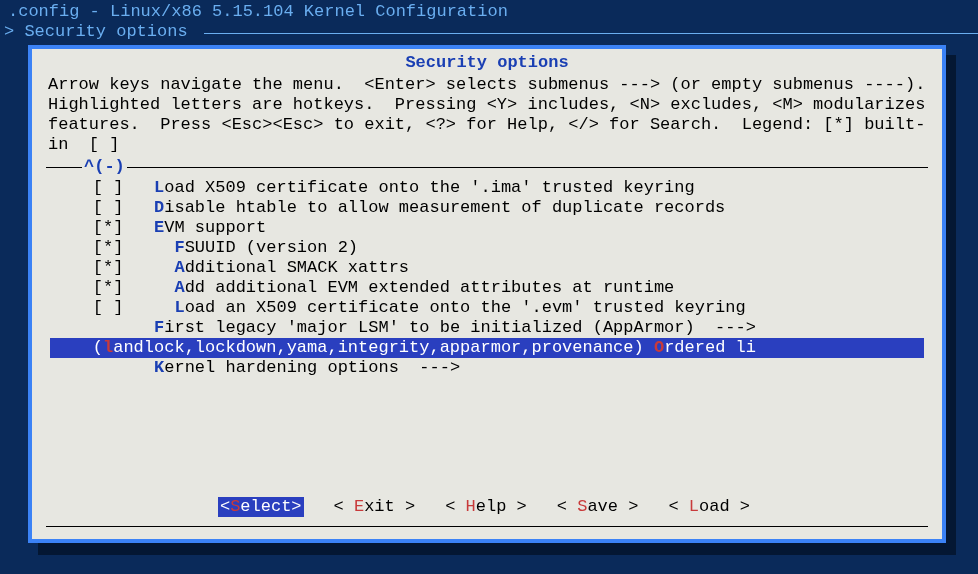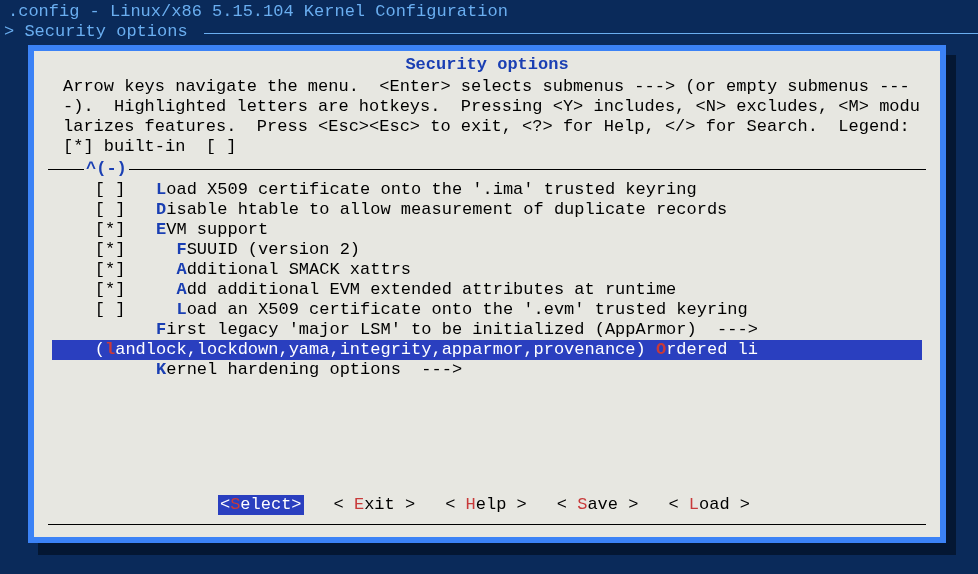--- a/index.html
+++ b/index.html
@@ -38,31 +38,31 @@
     position: absolute;
     top: 55px; left: 38px;
     width: 918px; height: 500px;
     background: #041733;
   }
   .dialog {
     position: absolute;
     top: 45px; left: 28px;
     width: 918px; height: 498px;
     background: #e7e7e1;
-    border: 6px solid #3b82f6;
+    border: 4px solid #3b82f6;
     color: #000;
   }
   .title {
     text-align: center;
     color: #1a3fb3;
     font-weight: bold;
     padding-top: 4px;
   }
   .instr {
-    padding: 2px 16px 0 29px;
+    padding: 2px 16px 0 16px;
     color: #000;
     white-space: pre-wrap;
     word-break: break-all;
   }
   .list-wrap {
     margin: 2px 14px 0 14px;
     position: relative;
   }
   .list-top { display:flex; align-items:center; }
   .list-top .sep { flex:1; height:0; border-top:1px solid #000; }

